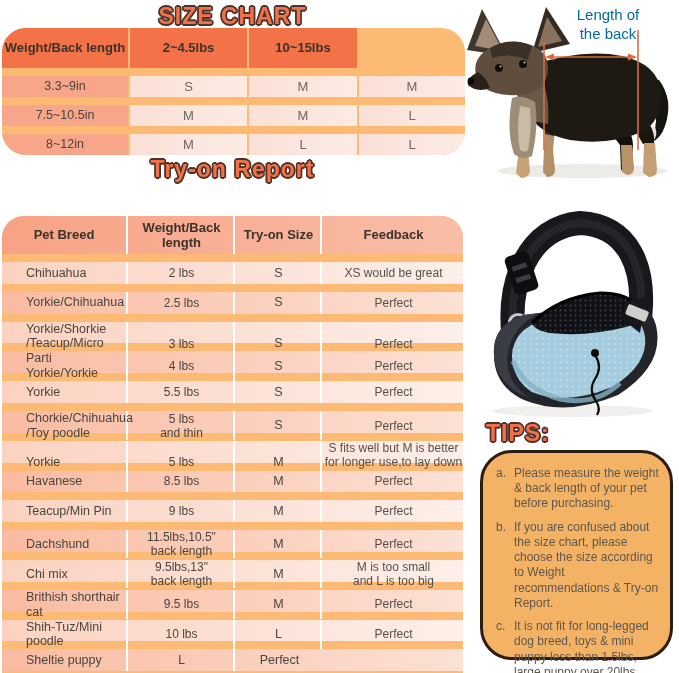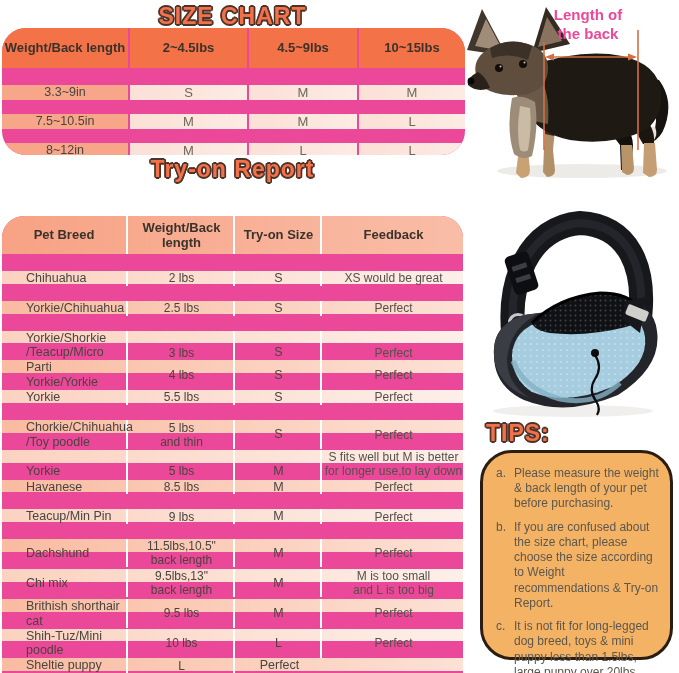--- a/index.html
+++ b/index.html
@@ -14,21 +14,21 @@
     text-shadow:-1.4px -1.4px 0 #4d342a, 1.4px -1.4px 0 #4d342a,
                 -1.4px 1.4px 0 #4d342a, 1.4px 1.4px 0 #4d342a,
                 0 -1.6px 0 #4d342a, 0 1.6px 0 #4d342a,
                 -1.6px 0 0 #4d342a, 1.6px 0 0 #4d342a;
   }
   .size-title{left:0;top:3px;width:465px;}
   .tryon-title{left:0;top:156px;width:465px;}
   .tips-title{left:486px;top:420px;width:120px;text-align:left;}
 
   
-  .gtable{position:absolute;display:flex;flex-direction:column;gap:17px;background:#ec4899;overflow:hidden;}
+  .gtable{position:absolute;display:flex;flex-direction:column;gap:8px;background:#fdba74;overflow:hidden;}
   .trow{display:grid;gap:2px;flex:1;min-height:0;}
   .tcell{
     display:flex;align-items:center;justify-content:center;text-align:center;
     white-space:pre-line;line-height:1.18;color:#4a443e;font-size:12.5px;
   }
   .trow.header{flex:0 0 38px;}
   .trow.header .tcell{font-weight:bold;font-size:13px;color:#3a322b;}
 
   
   .size-table{left:2px;top:28px;width:463px;height:127px;border-radius:24px;}
@@ -48,22 +48,22 @@
   .tryon-table .tcell{border-right:2px solid #fff;background:transparent;}
   .tryon-table .tcell:last-child{border-right:none;}
   .tryon-table .trow:not(.header) .tcell:first-child{
     justify-content:flex-start;text-align:left;padding-left:24px;}
   .tryon-table .trow:not(.header) .tcell:nth-child(2){font-size:12px;}
   .tryon-table .trow:not(.header) .tcell:nth-child(4){font-size:12px;color:#55504a;}
 
   
   .dog-figure{position:absolute;left:462px;top:0;width:217px;height:180px;}
   .dog-annotation{
-    position:absolute;left:540px;top:5px;width:96px;text-align:center;
-    color:#ec4899;font-size:15px;line-height:1.28;white-space:pre-line;font-weight:bold;
+    position:absolute;left:560px;top:5px;width:96px;text-align:center;
+    color:#0369a1;font-size:15px;line-height:1.28;white-space:pre-line;
   }
   
   .bag-figure{position:absolute;left:468px;top:203px;width:205px;height:218px;}
 
   
   .tips-box{
     position:absolute;left:480px;top:450px;width:193px;height:210px;box-sizing:border-box;
     background:#f4b364;border:3px solid #2b1d12;border-radius:32px;
     padding:13px 10px 8px 13px;display:flex;flex-direction:column;gap:8px;
   }
@@ -76,21 +76,20 @@
 
 <div class="canvas">
 
   <div class="bubble-title size-title">SIZE CHART</div>
   <div class="bubble-title tryon-title">Try-on Report</div>
 
   <div class="gtable size-table">
       <div class="trow header">
         <div class="tcell">Weight/Back length</div>
         <div class="tcell">2~4.5lbs</div>
-        <div class="tcell">4.5~9lbs</div>
         <div class="tcell">10~15lbs</div>
       </div>
       <div class="trow light">
         <div class="tcell">3.3~9in</div>
         <div class="tcell">S</div>
         <div class="tcell">M</div>
         <div class="tcell">M</div>
       </div>
       <div class="trow dark">
         <div class="tcell">7.5~10.5in</div>

